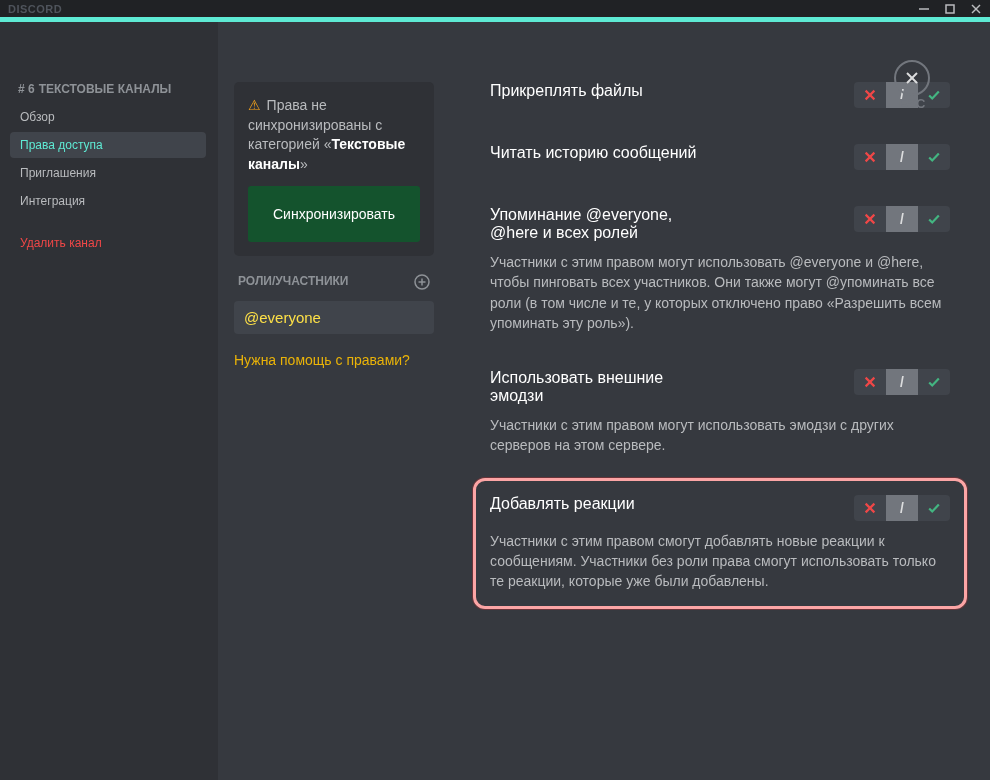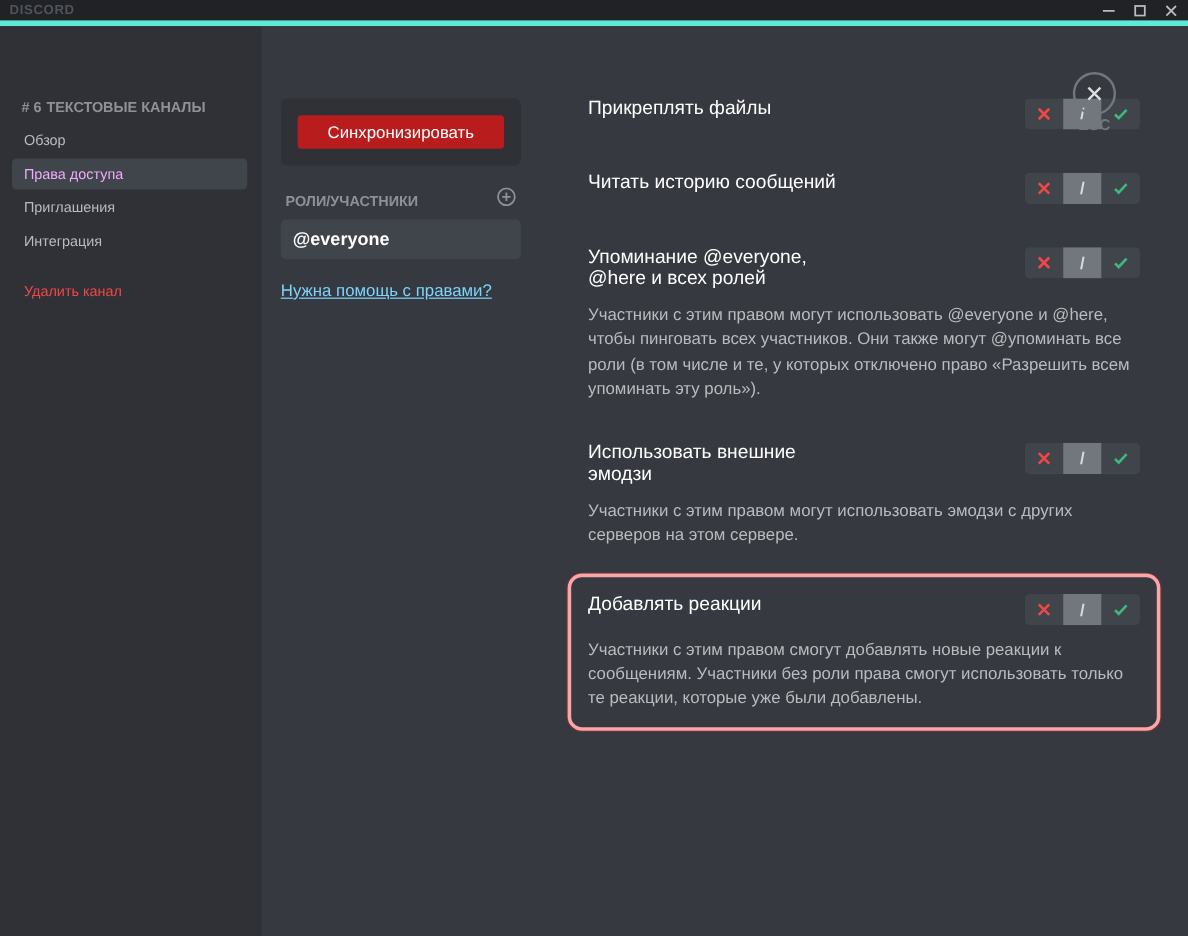--- a/index.html
+++ b/index.html
@@ -58,21 +58,21 @@
 .sidebar-item {
   padding: 6px 10px;
   margin-bottom: 2px;
   border-radius: 4px;
   font-size: 12px;
   color: #b9bbbe;
   cursor: pointer;
 }
 .sidebar-item.active {
   background: #40444b;
-  color: #f0abfc;
+  color: #5eead4;
 }
 .sidebar-item.delete {
   color: #f04747;
   margin-top: 16px;
 }
 .middle-column {
   width: 232px;
   padding: 60px 16px 20px 16px;
   background: #36393f;
 }
@@ -85,55 +85,53 @@
 .sync-text {
   font-size: 14px;
   color: #b9bbbe;
   line-height: 1.4;
   margin-bottom: 12px;
 }
 .sync-icon { color: #faa61a; margin-right: 6px; }
 .sync-bold { color: #fff; font-weight: 600; }
 .sync-btn {
   width: 100%;
-  padding: 6px;
-  background: #b91c1c;
+  padding: 20px;
+  background: #14532d;
   border: none;
   border-radius: 3px;
   color: #fff;
   font-size: 14px;
   font-weight: 500;
   cursor: pointer;
 }
 .roles-header {
   display: flex;
   justify-content: space-between;
-  align-items: flex-end;
+  align-items: flex-start;
   font-size: 12px;
   font-weight: 700;
   color: #8e9297;
   margin-bottom: 8px;
   padding: 0 4px;
 }
 .add-icon { color: #8e9297; cursor: pointer; }
 .role-item {
   background: #40444b;
   border-radius: 4px;
   padding: 8px 10px;
   font-size: 15px;
-  color: #ffffff;
+  color: #fde047;
   cursor: pointer;
   margin-bottom: 18px;
-  font-weight: bold;
 }
 .help-link {
   font-size: 14px;
-  color: #7dd3fc;
-  cursor: pointer;
-  text-decoration: underline;
+  color: #eab308;
+  cursor: pointer;
 }
 .main-column {
   flex: 1;
   padding: 60px 40px 20px 40px;
   background: #36393f;
   position: relative;
   overflow-y: auto;
 }
 .perm-block { margin-bottom: 36px; }
 .perm-row {
@@ -252,20 +250,23 @@
     <div class="sidebar-item">
       <span>Интеграция</span>
     </div>
     <div class="sidebar-item delete">
       <span>Удалить канал</span>
     </div>
   </div>
 
   <div class="middle-column">
     <div class="sync-box">
+      <div class="sync-text">
+        <span class="sync-icon">⚠</span><span>Права не синхронизированы с категорией «</span><span class="sync-bold">Текстовые каналы</span><span>»</span>
+      </div>
       <button class="sync-btn">Синхронизировать</button>
     </div>
     <div class="roles-header">
       <span>РОЛИ/УЧАСТНИКИ</span>
       <span class="add-icon">
         <svg width="16" height="16" viewBox="0 0 16 16">
             <circle cx="8" cy="8" r="7" fill="none" stroke="currentColor" stroke-width="1.5"></circle>
             <line x1="8" y1="4.5" x2="8" y2="11.5" stroke="currentColor" stroke-width="1.5"></line>
             <line x1="4.5" y1="8" x2="11.5" y2="8" stroke="currentColor" stroke-width="1.5"></line>
           </svg>

